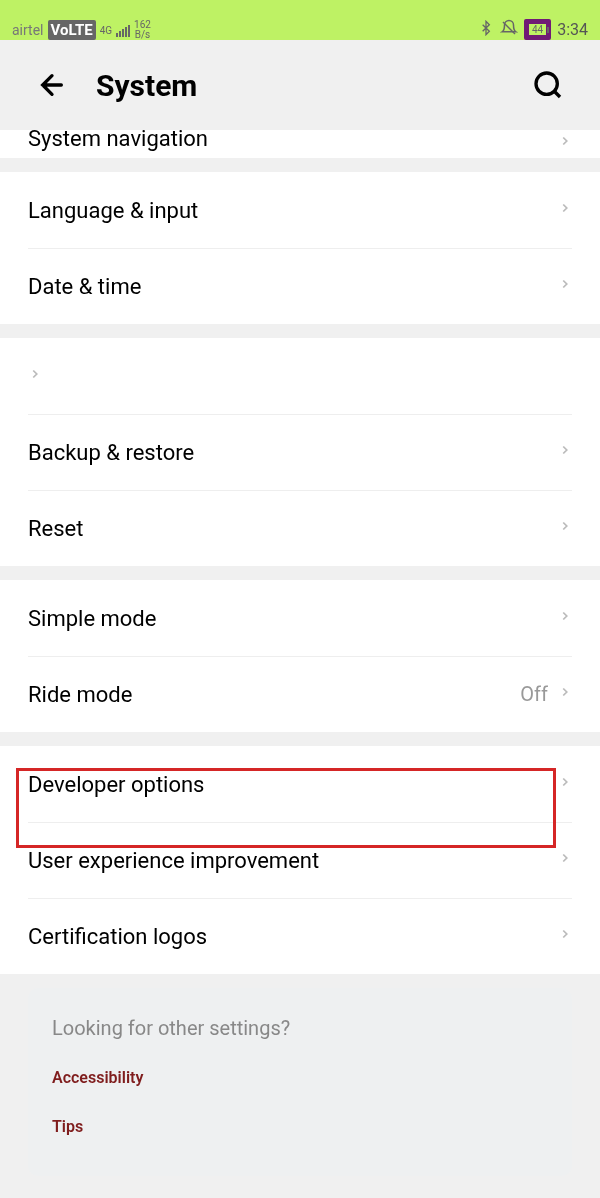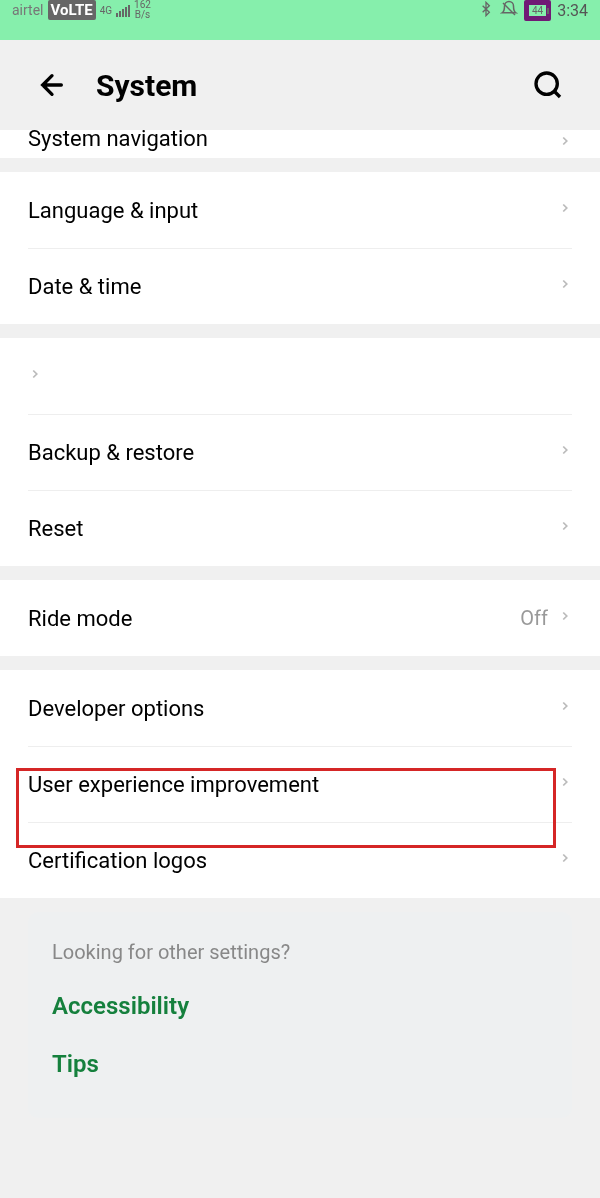--- a/index.html
+++ b/index.html
@@ -1,18 +1,18 @@
 <!DOCTYPE html>
 <html><head>
   <meta charset="utf-8">
   <style>
     * { margin: 0; padding: 0; box-sizing: border-box; }
     body { font-family: -apple-system, BlinkMacSystemFont, "Segoe UI", Roboto, Arial, sans-serif; width: 600px; height: 1198px; background: #f0f0f0; overflow: hidden; }
     
-    .status-bar { height: 40px; background: #86efac; display: flex; align-items: flex-start; justify-content: space-between; padding: 0 12px; color: #666; font-size: 13px; }
+    .status-bar { height: 40px; background: #bef264; display: flex; align-items: flex-end; justify-content: space-between; padding: 0 12px; color: #666; font-size: 13px; }
     .status-left { display: flex; align-items: center; gap: 4px; }
     .status-right { display: flex; align-items: center; gap: 6px; }
     .carrier { font-size: 14px; color: #777; }
     .volte-badge { background: #666; color: #fff; font-size: 15px; font-weight: bold; padding: 1px 3px; border-radius: 2px; }
     .signal-label { font-size: 10px; color: #666; }
     .signal-bars { display: flex; align-items: flex-end; gap: 1px; height: 14px; }
     .signal-bars span { width: 2px; background: #666; }
     .signal-bars span:nth-child(1){height:4px}.signal-bars span:nth-child(2){height:6px}.signal-bars span:nth-child(3){height:8px}.signal-bars span:nth-child(4){height:10px}.signal-bars span:nth-child(5){height:12px}
     .net-speed { font-size: 10px; line-height: 10px; color: #666; text-align: center; }
     .battery-box { border: 5px solid #701a75; border-radius: 2px; padding: 0 3px; font-size: 10px; position: relative; }
@@ -30,21 +30,21 @@
     .row-label { font-size: 22px; color: #000; flex: 1; }
     .row-value { font-size: 20px; color: #999; margin-right: 10px; }
     .chevron { color: #bbb; }
     .row.partial { height: 28px; align-items: flex-start; padding-top: 0;}
     .row.partial .row-label { margin-top: -4px; }
     
     .highlight-box { position: absolute; border: 3px solid #d52626; pointer-events: none; left: 16px; top: 768px; width: 540px; height: 80px; }
     
     .footer-card { background: #eef0f1; margin: 10px 28px 0 28px; border-radius: 10px; padding: 28px 24px 10px 24px; }
     .footer-title { color: #888; font-size: 20px; margin-bottom: 28px; }
-    .footer-link { color: #15803d; font-size: 24px; font-weight: 600; margin-bottom: 30px; cursor: pointer; }
+    .footer-link { color: #7f1d1d; font-size: 16px; font-weight: 600; margin-bottom: 30px; cursor: pointer; }
   </style>
 </head>
 <body>
 
 <div class="status-bar">
   <div class="status-left">
     <span class="carrier">airtel</span>
     <span class="volte-badge">VoLTE</span>
     <span class="signal-label">4G</span>
     <div class="signal-bars">
@@ -128,20 +128,26 @@
       </div>
       <div class="row">
         <div class="row-label">Reset</div>
         <span class="chevron"><svg width="14" height="22" viewBox="0 0 24 24" fill="none" stroke="#bbb" stroke-width="3">
             <path d="M9 18l6-6-6-6"></path>
           </svg></span>
       </div>
     </div>
     <div class="group">
       <div class="row">
+        <div class="row-label">Simple mode</div>
+        <span class="chevron"><svg width="14" height="22" viewBox="0 0 24 24" fill="none" stroke="#bbb" stroke-width="3">
+            <path d="M9 18l6-6-6-6"></path>
+          </svg></span>
+      </div>
+      <div class="row">
         <div class="row-label">Ride mode</div>
         <div class="row-value">Off</div>
         <span class="chevron"><svg width="14" height="22" viewBox="0 0 24 24" fill="none" stroke="#bbb" stroke-width="3">
             <path d="M9 18l6-6-6-6"></path>
           </svg></span>
       </div>
     </div>
     <div class="group">
       <div class="row">
         <div class="row-label">Developer options</div>

